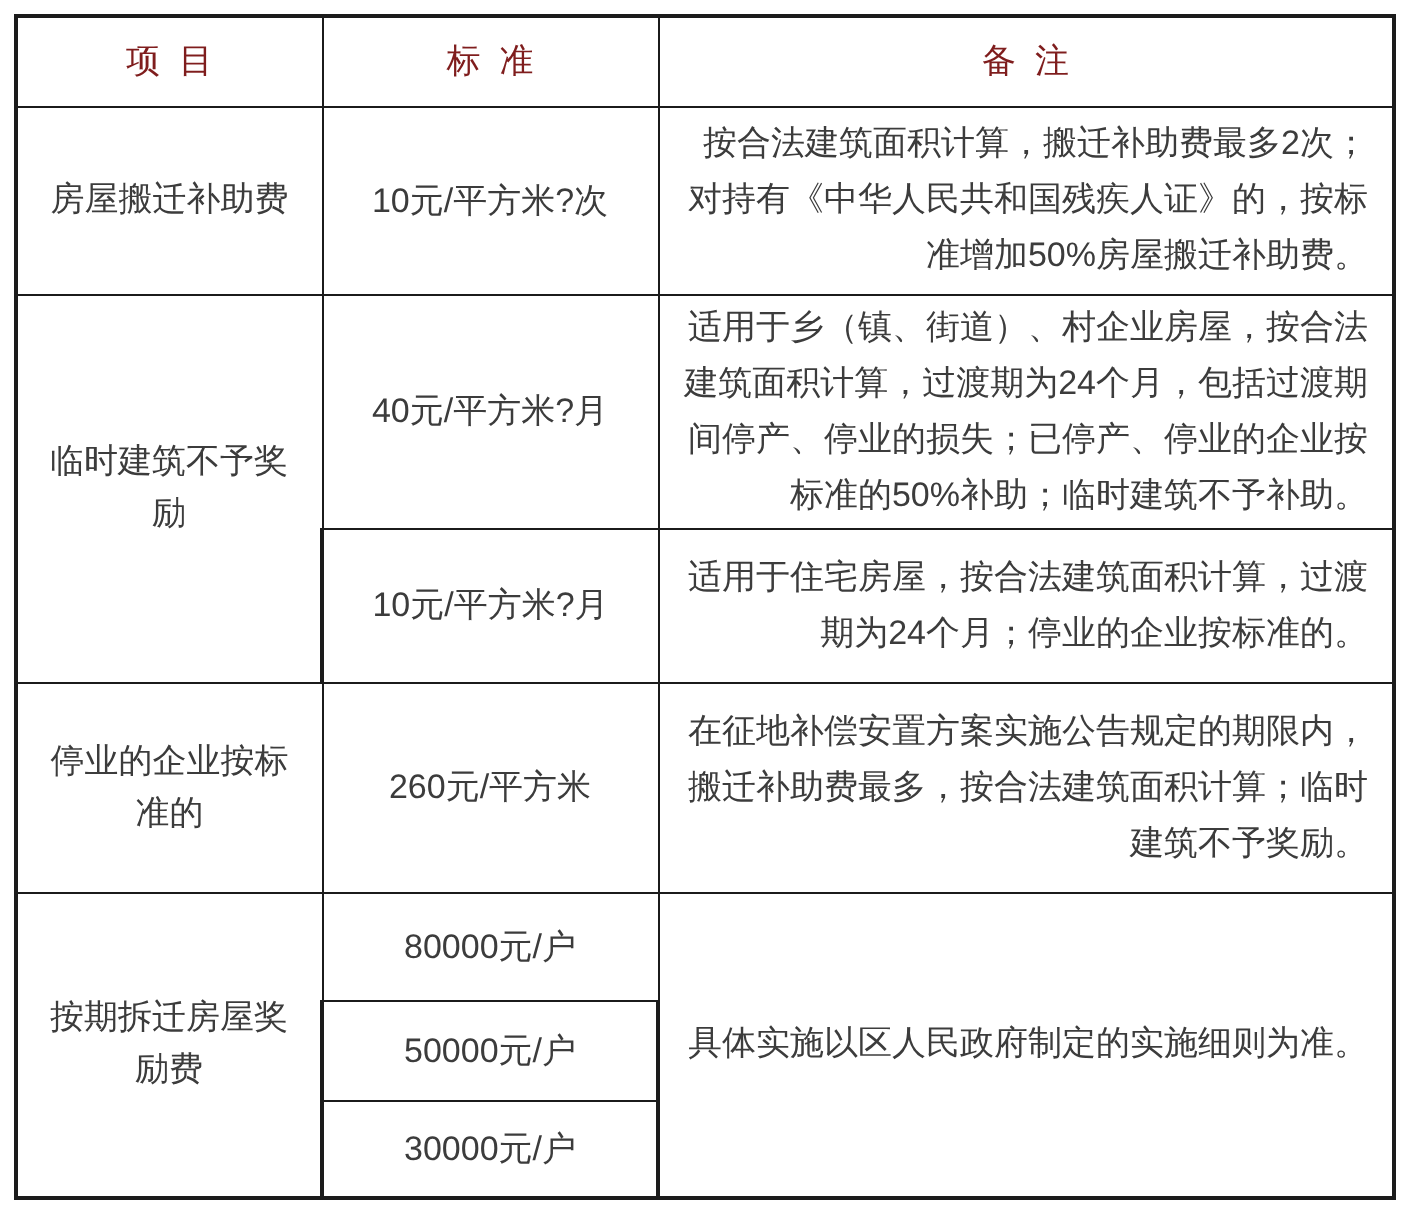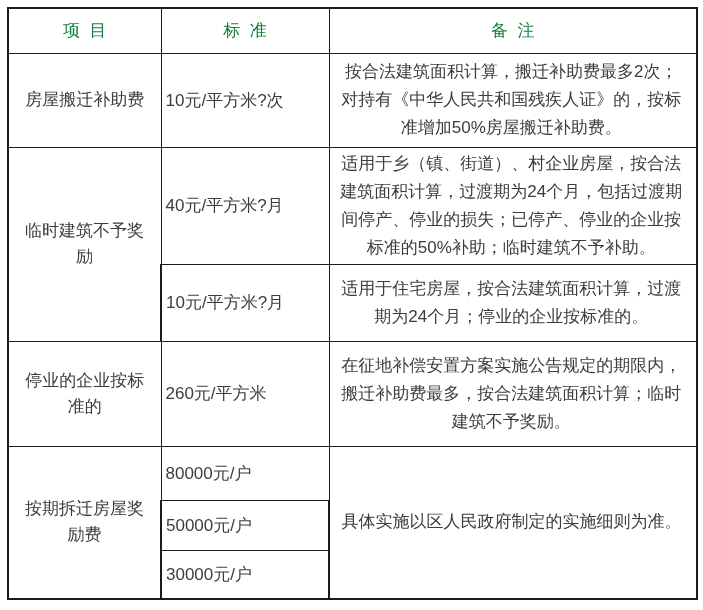--- a/index.html
+++ b/index.html
@@ -38,34 +38,35 @@
   
   table.comp-table { border: 2px solid #1b1b1b; }
   table.comp-table tr:first-child > * { border-top-width: 2px; }
   table.comp-table tr > *:first-child { border-left-width: 2px; }
   table.comp-table tr > *:last-child { border-right-width: 2px; }
 
   th.hdr {
     text-align: center;
     white-space: pre;
     font-size: 17px;
-    color: #15803d;
+    color: #7f1d1d;
   }
   td.item-cell {
     text-align: center;
     padding: 0 11px;
     line-height: 26px;
   }
   td.std-cell {
+    text-align: center;
     padding: 12px 4px;
     white-space: nowrap;
     margin-left: 8px;
   }
   td.remark-cell {
-    text-align: center;
+    text-align: right;
     padding: 2px 12px 2px 9px;
     line-height: 28px;
   }
 </style>
 </head>
 <body>
 
 <div class="page">
   <table class="comp-table">
     <colgroup>

